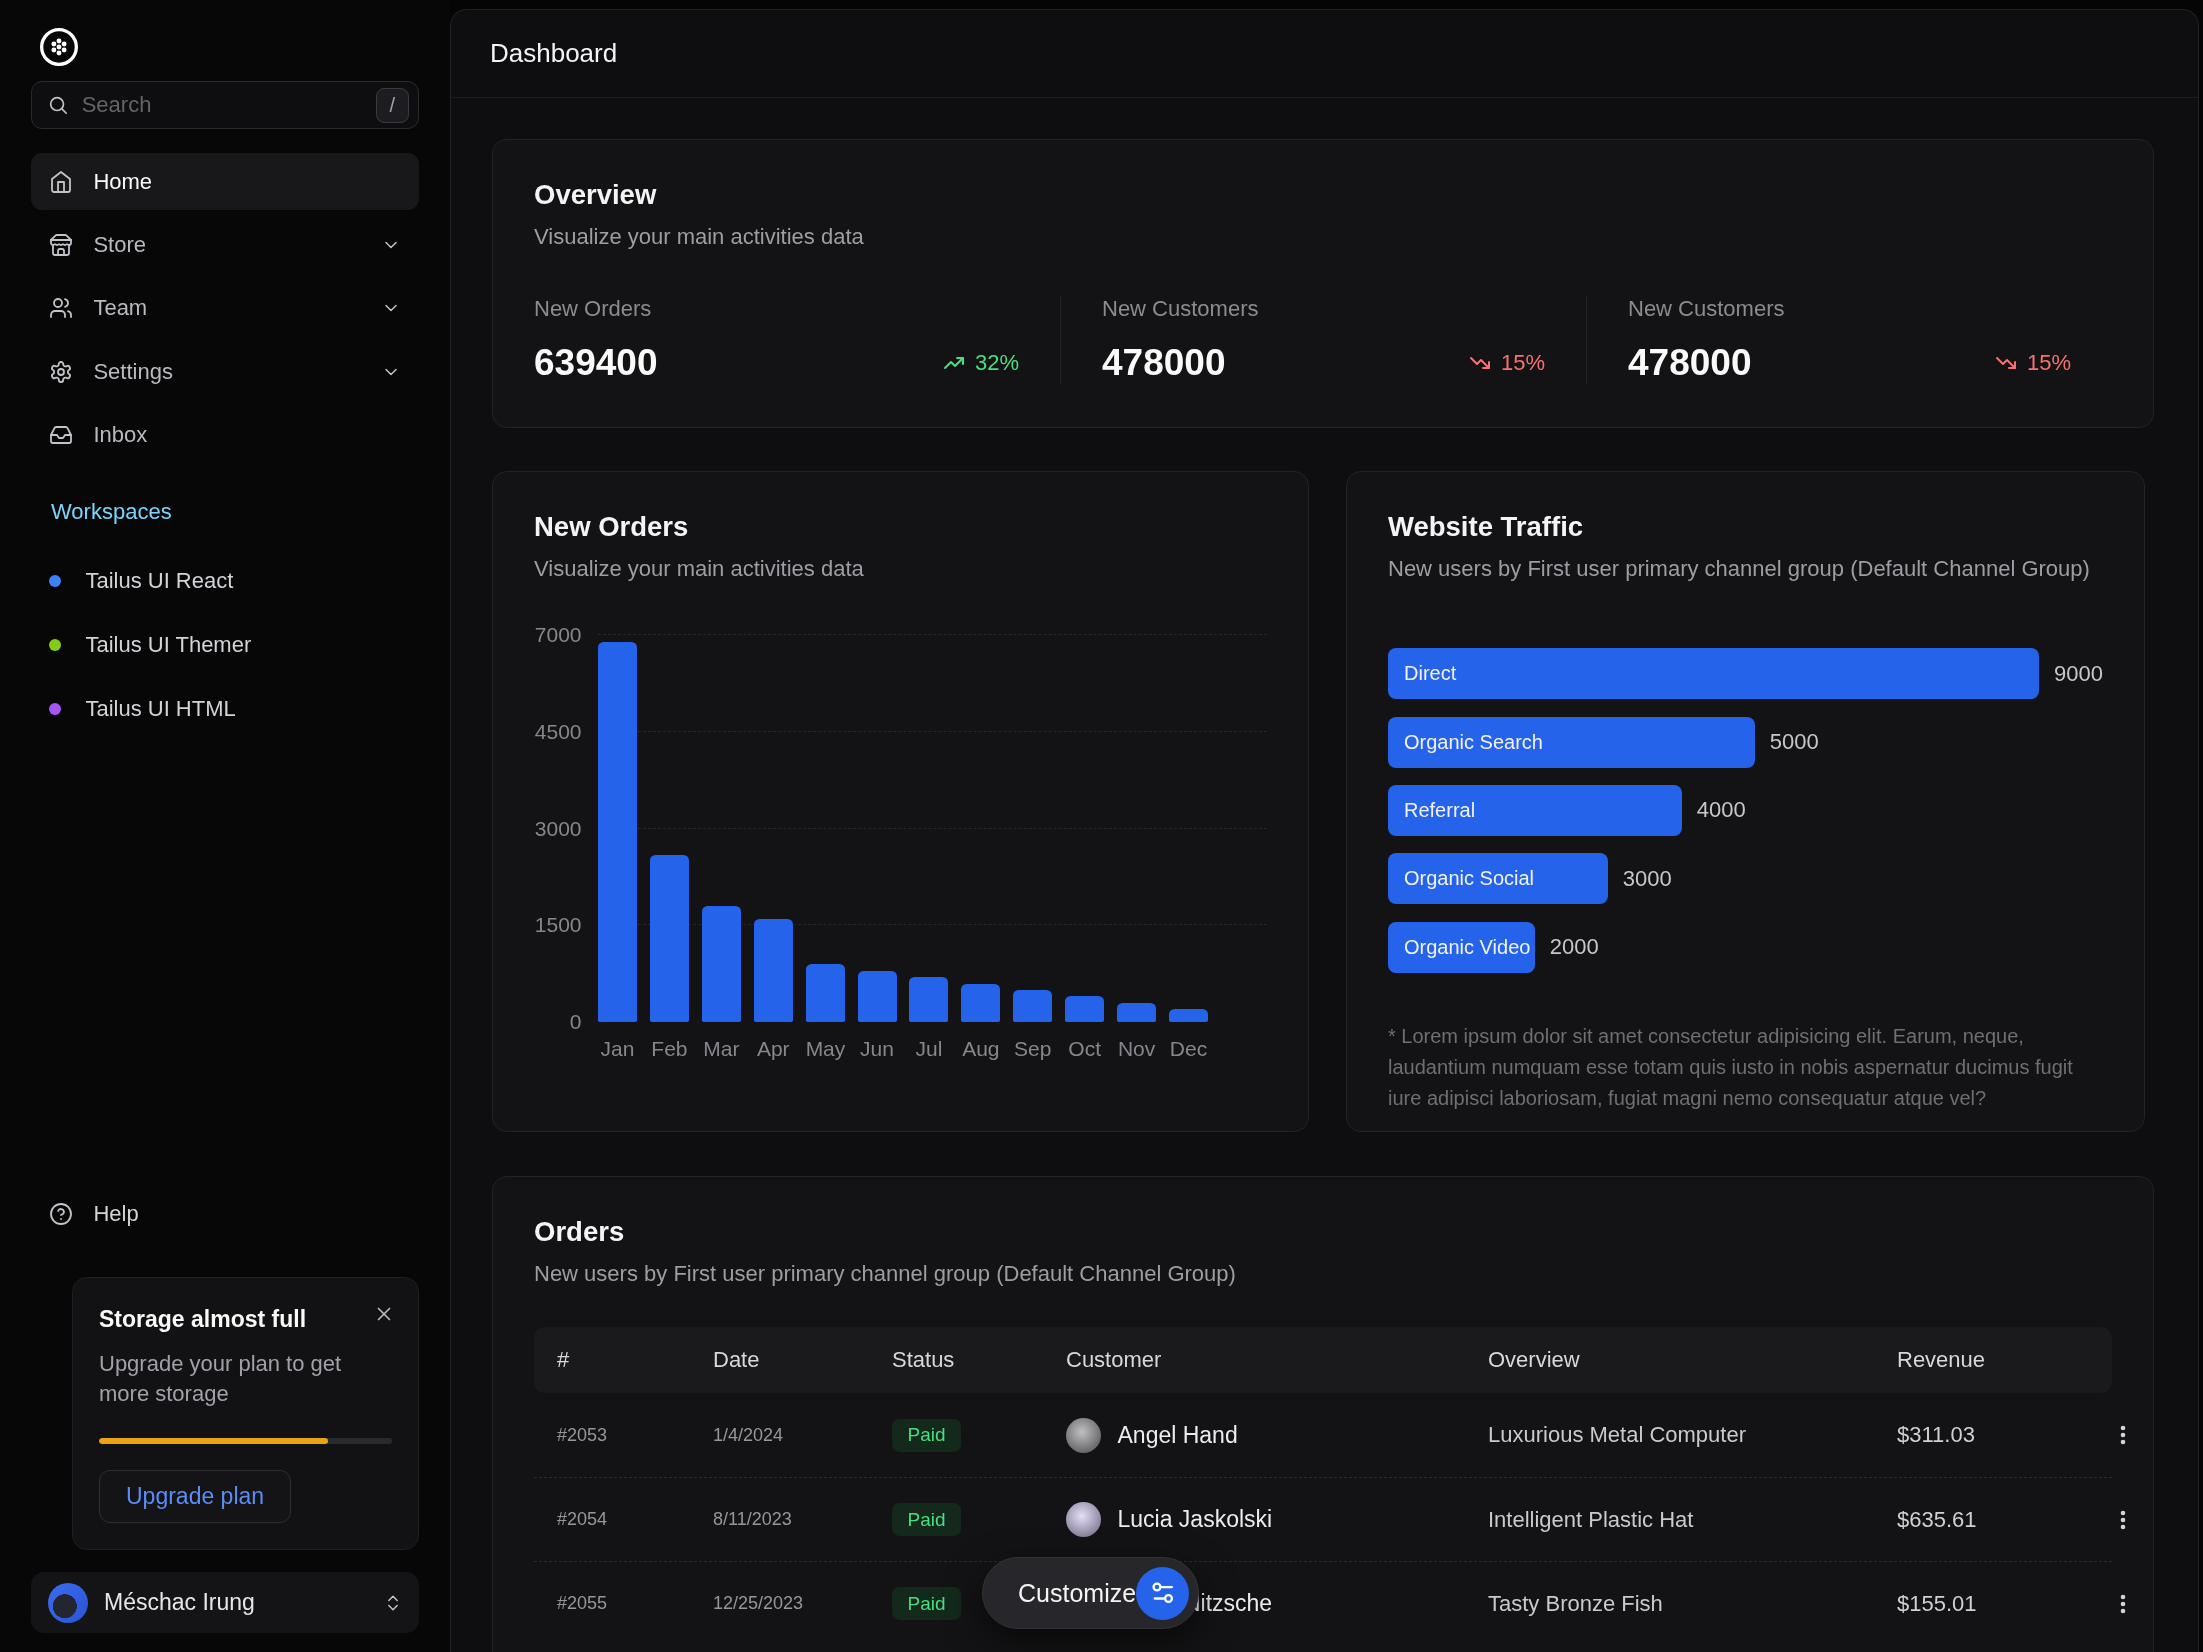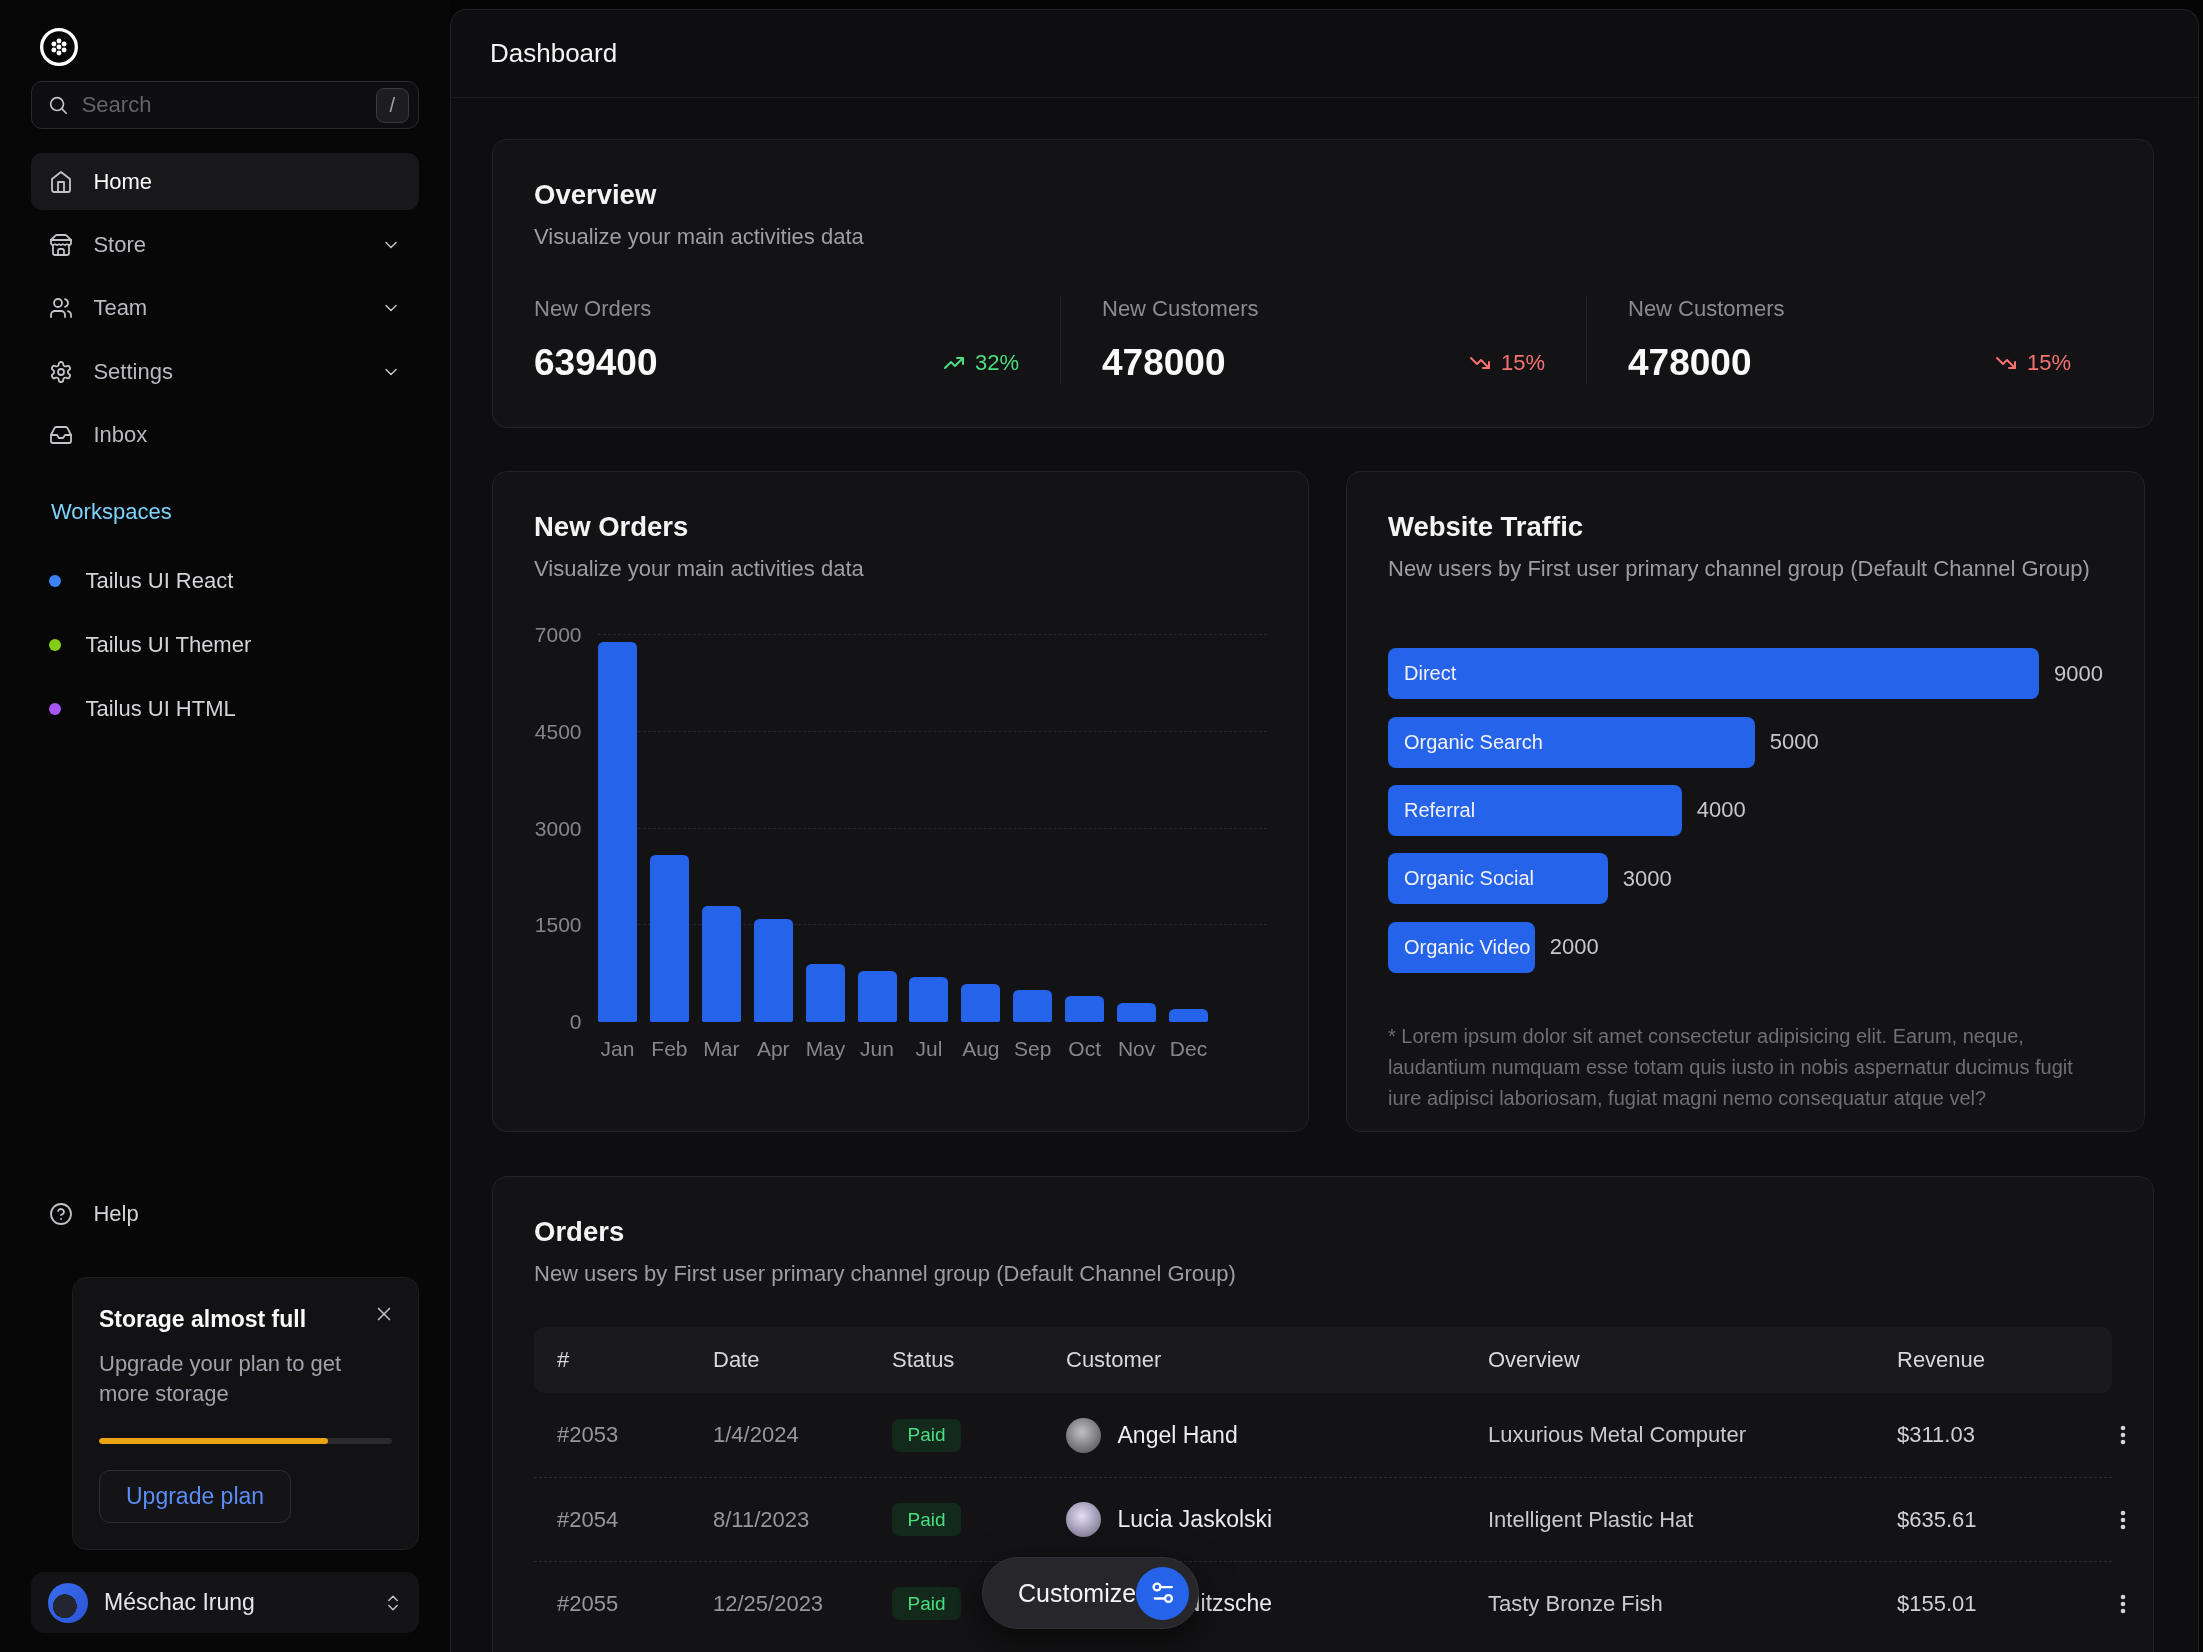--- a/index.html
+++ b/index.html
@@ -85,21 +85,21 @@
   .hbar span { font-size:20px; color:#f2f2f4; white-space:nowrap; }
   .hval { margin-left:14.7px; font-size:22px; color:#c6c6cc; white-space:nowrap; }
   .disclaimer { margin-top:48px; font-size:20px; line-height:1.55; color:#6e6e75; }
 
   .orders-card { left:41px; top:1166px; width:1662px; height:514px; }
   .orders-grid { display:grid; grid-template-columns:156px 179px 174px 422px 409px 197px 41px; align-items:center; padding:0 23px; }
   .orders-table-header { margin-top:40px; height:66px; background:#1a1a1d; border-radius:11px; }
   .orders-table-header .hcell { font-size:22px; color:#d7d7dc; font-weight:500; }
   .order-row { height:84px; }
   .order-row + .order-row { border-top:1.8px dashed #2a2a2f; }
-  .cell-muted { font-size:22px; color:#96969d; white-space:nowrap; }
+  .cell-muted { font-size:18px; color:#96969d; white-space:nowrap; }
   .badge { display:inline-block; padding:5.5px 15.6px; border-radius:7.3px; font-size:19px; background:#13291c; color:#4ade80; }
   .cust { display:flex; align-items:center; }
   .avatar { width:35px; height:35px; border-radius:50%; margin-right:16.5px; flex:0 0 auto; }
   .cust-name { font-size:23px; color:#ececef; white-space:nowrap; }
   .cell-prod { font-size:22px; color:#c9c9cf; white-space:nowrap; overflow:hidden; }
   .cell-rev { font-size:22px; color:#cfcfd4; white-space:nowrap; }
   .row-menu { display:flex; align-items:center; justify-content:flex-end; cursor:pointer; }
 
   .customize-pill { position:absolute; left:531px; top:1547px; height:72px; background:#27272b; border:0.9px solid #323237; border-radius:917px; display:flex; align-items:center; padding:0 9.2px 0 35px; box-shadow:0 13px 37px rgba(0,0,0,.55); cursor:pointer; }
   .customize-label { font-size:25px; color:#f4f4f5; }

